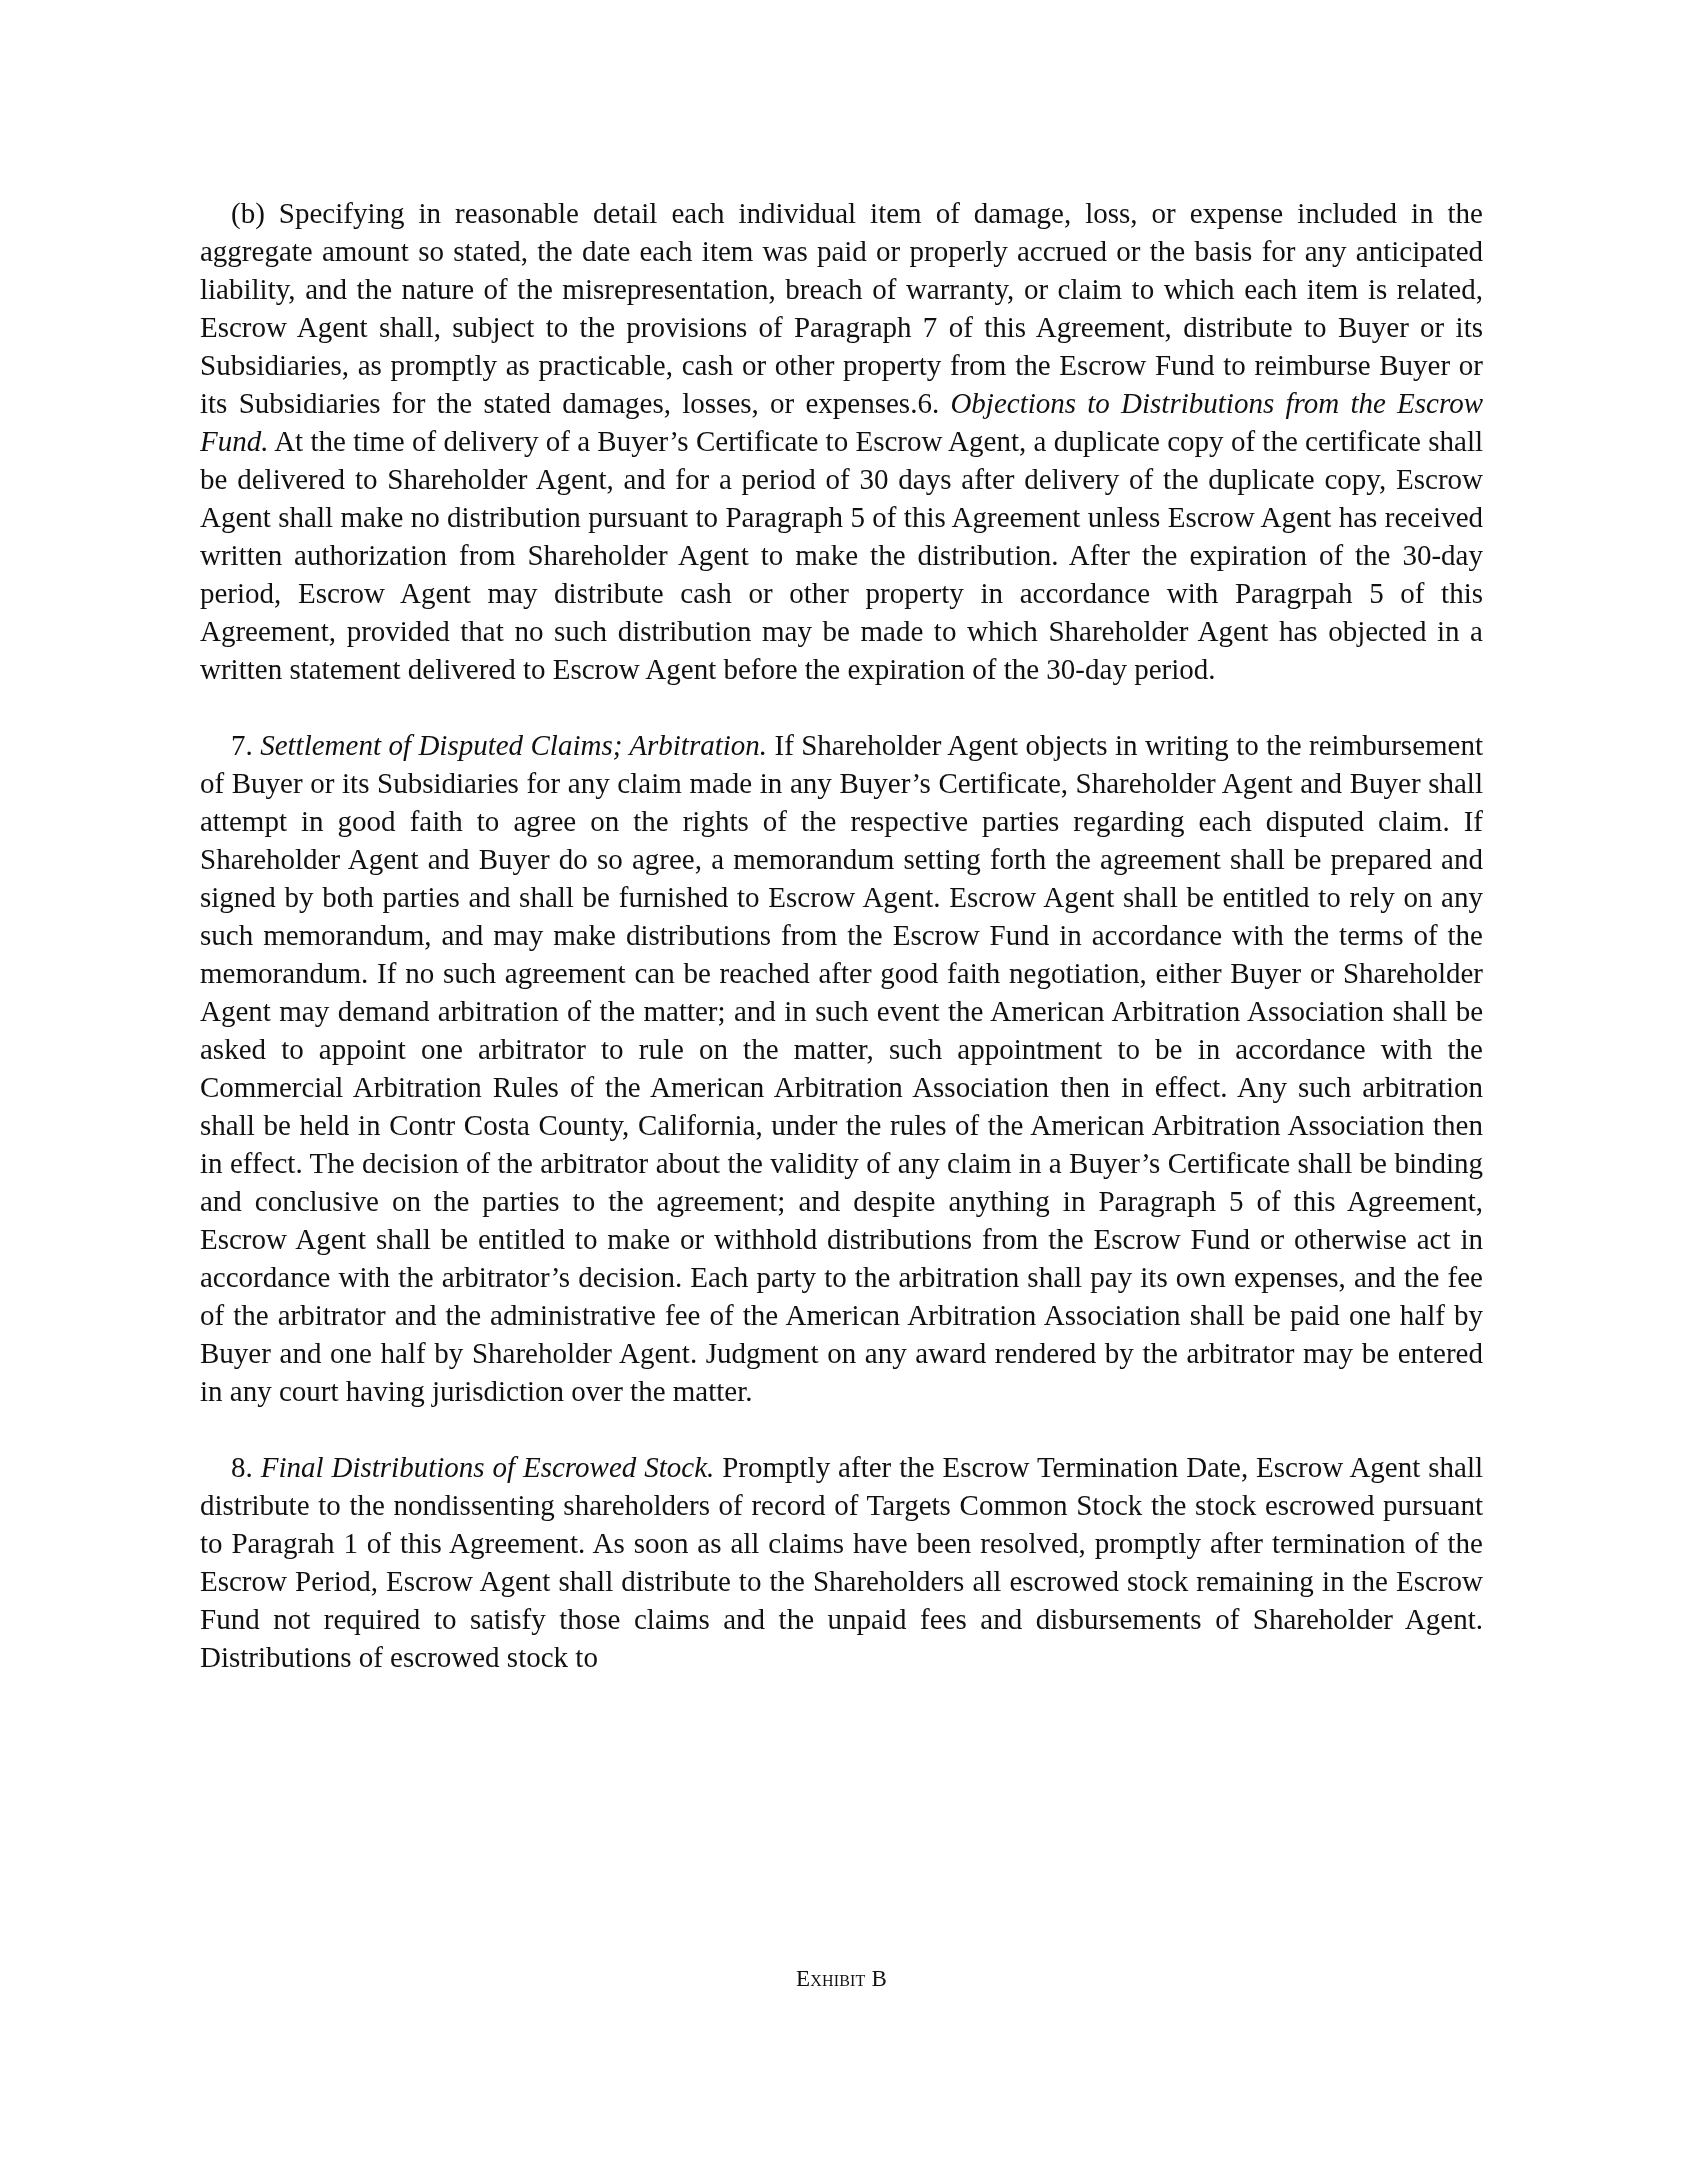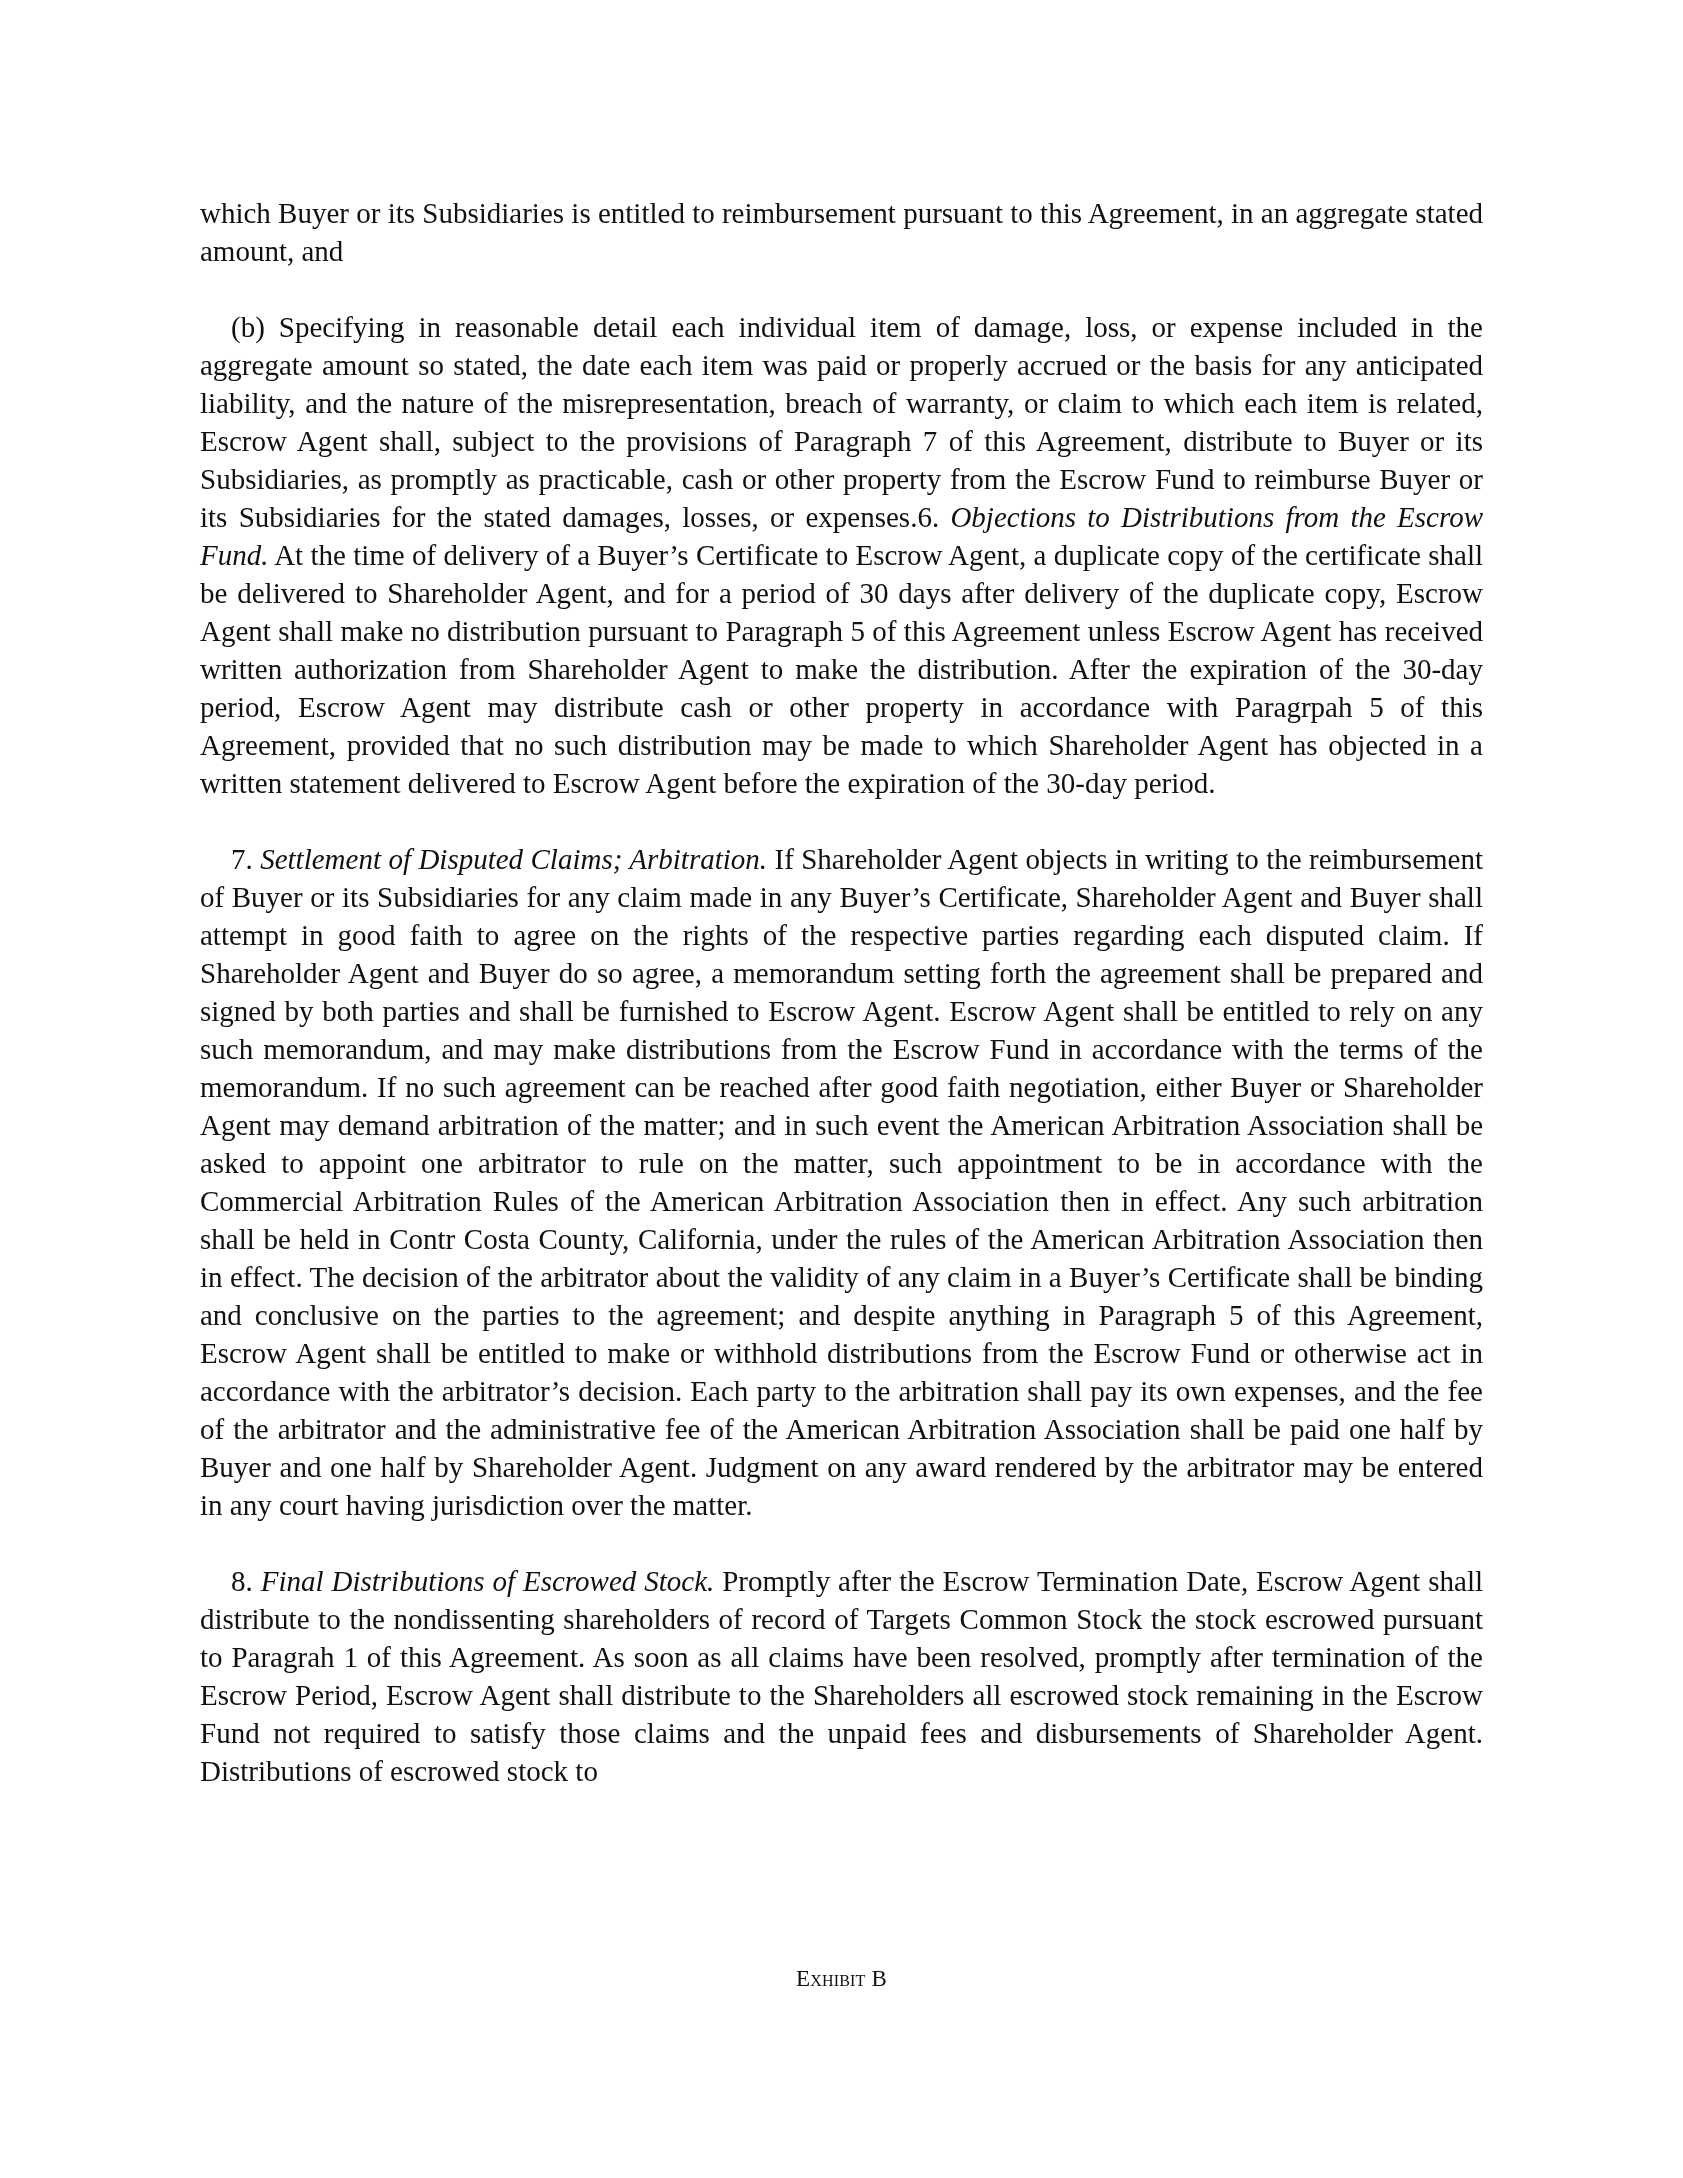--- a/index.html
+++ b/index.html
@@ -48,21 +48,20 @@
     font-size: 23px;
     font-variant: small-caps;
     letter-spacing: 0.2px;
   }
 </style>
 </head>
 <body>
 
 <div class="page-body">
 
-  <p class="para continued"><span>which Buyer or its Subsidiaries is entitled to reimbursement pursuant to this Agreement, in an aggregate stated amount, and</span></p>
 
   <p class="para indent"><span>(b) Specifying in reasonable detail each individual item of damage, loss, or expense included in the aggregate amount so stated, the date each item was paid or properly accrued or the basis for any anticipated liability, and the nature of the misrepresentation, breach of warranty, or claim to which each item is related, Escrow Agent shall, subject to the provisions of Paragraph 7 of this Agreement, distribute to Buyer or its Subsidiaries, as promptly as practicable, cash or other property from the Escrow Fund to reimburse Buyer or its Subsidiaries for the stated damages, losses, or expenses.</span><span>6. </span><em>Objections to Distributions from the Escrow Fund.</em><span> At the time of delivery of a Buyer’s Certificate to Escrow Agent, a duplicate copy of the certificate shall be delivered to Shareholder Agent, and for a period of 30 days after delivery of the duplicate copy, Escrow Agent shall make no distribution pursuant to Paragraph 5 of this Agreement unless Escrow Agent has received written authorization from Shareholder Agent to make the distribution. After the expiration of the 30-day period, Escrow Agent may distribute cash or other property in accordance with Paragrpah 5 of this Agreement, provided that no such distribution may be made to which Shareholder Agent has objected in a written statement delivered to Escrow Agent before the expiration of the 30-day period.</span></p>
 
   <p class="para indent"><span>7. </span><em>Settlement of Disputed Claims; Arbitration.</em><span> If Shareholder Agent objects in writing to the reimbursement of Buyer or its Subsidiaries for any claim made in any Buyer’s Certificate, Shareholder Agent and Buyer shall attempt in good faith to agree on the rights of the respective parties regarding each disputed claim. If Shareholder Agent and Buyer do so agree, a memorandum setting forth the agreement shall be prepared and signed by both parties and shall be furnished to Escrow Agent. Escrow Agent shall be entitled to rely on any such memorandum, and may make distributions from the Escrow Fund in accordance with the terms of the memorandum. If no such agreement can be reached after good faith negotiation, either Buyer or Shareholder Agent may demand arbitration of the matter; and in such event the American Arbitration Association shall be asked to appoint one arbitrator to rule on the matter, such appointment to be in accordance with the Commercial Arbitration Rules of the American Arbitration Association then in effect. Any such arbitration shall be held in Contr Costa County, California, under the rules of the American Arbitration Association then in effect. The decision of the arbitrator about the validity of any claim in a Buyer’s Certificate shall be binding and conclusive on the parties to the agreement; and despite anything in Paragraph 5 of this Agreement, Escrow Agent shall be entitled to make or withhold distributions from the Escrow Fund or otherwise act in accordance with the arbitrator’s decision. Each party to the arbitration shall pay its own expenses, and the fee of the arbitrator and the administrative fee of the American Arbitration Association shall be paid one half by Buyer and one half by Shareholder Agent. Judgment on any award rendered by the arbitrator may be entered in any court having jurisdiction over the matter.</span></p>
 
   <p class="para indent last"><span>8. </span><em>Final Distributions of Escrowed Stock.</em><span> Promptly after the Escrow Termination Date, Escrow Agent shall distribute to the nondissenting shareholders of record of Targets Common Stock the stock escrowed pursuant to Paragrah 1 of this Agreement.  As soon as all claims have been resolved, promptly after termination of the Escrow Period, Escrow Agent shall distribute to the Shareholders all escrowed stock remaining in the Escrow Fund not required to satisfy those claims and the unpaid fees and disbursements of Shareholder Agent. Distributions of escrowed stock to</span></p>
 
 </div>
 
 <div class="footer">Exhibit B</div>

